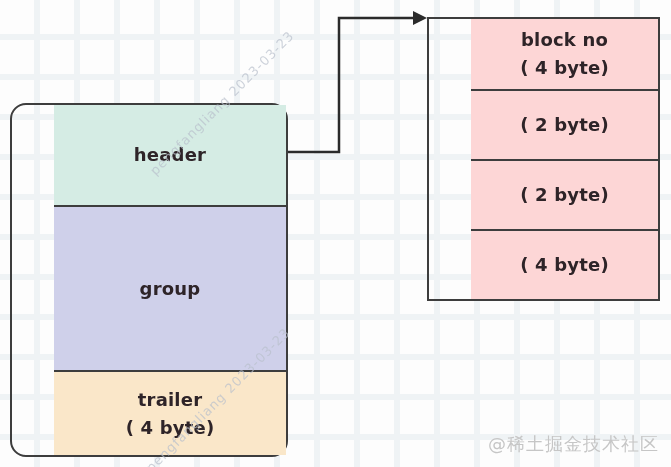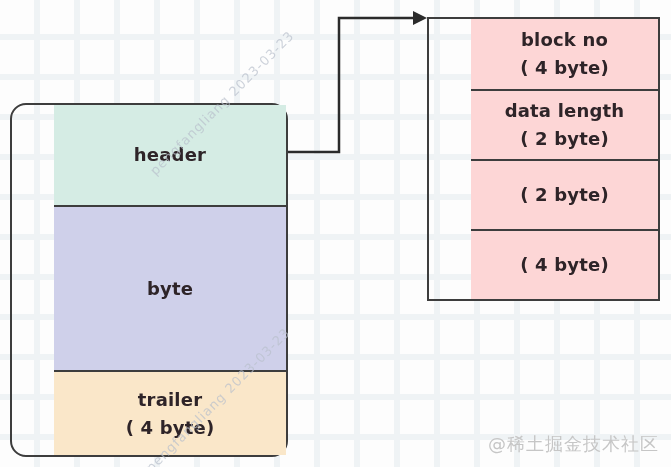--- a/index.html
+++ b/index.html
@@ -79,35 +79,34 @@
   <svg class="connector-svg" width="671" height="467" viewBox="0 0 671 467">
     <path class="connector-line" d="M245 152 H339 V18 H414"></path>
     <polygon class="connector-head" points="413,11 427,18 413,25"></polygon>
   </svg>
 
   <div class="stack left-stack">
     <div class="box box-header">
       <span>header</span>
     </div>
     <div class="box box-body">
-      <span>byte</span>
+      <span>group</span>
     </div>
     <div class="box box-trailer">
       <span>trailer</span>
       <span>( 4 byte)</span>
     </div>
   </div>
 
   <div class="stack right-stack">
     <div class="box">
       <span>block no</span>
       <span>( 4 byte)</span>
     </div>
     <div class="box">
-      <span>data length</span>
       <span>( 2 byte)</span>
     </div>
     <div class="box">
       <span>( 2 byte)</span>
     </div>
     <div class="box">
       <span>( 4 byte)</span>
     </div>
   </div>
 

